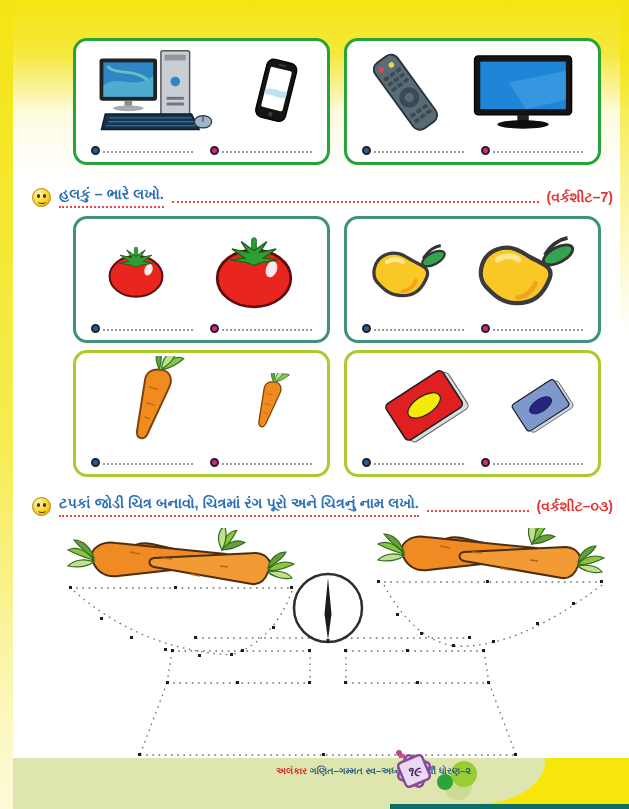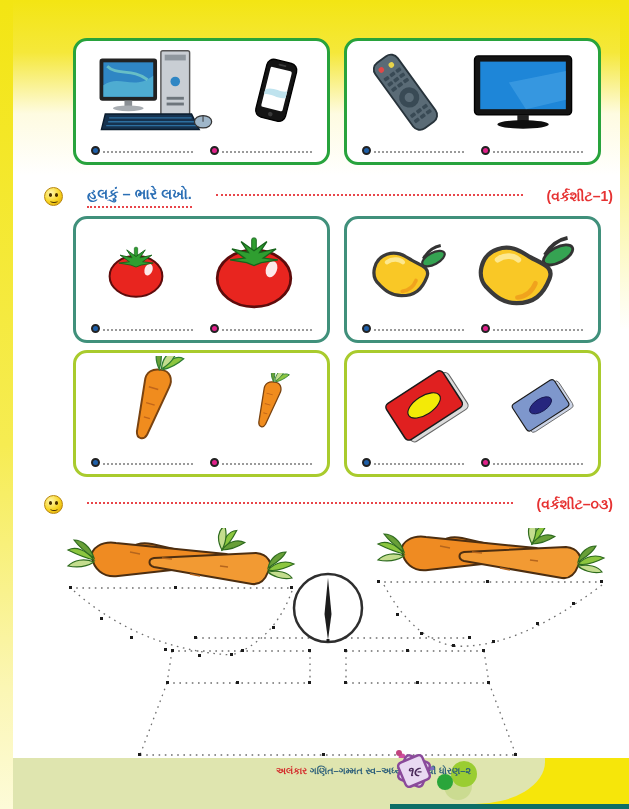--- a/index.html
+++ b/index.html
@@ -21,21 +21,21 @@
   .b-lime{border:3px solid #a9cb2d;}
   .art-row{position:absolute;left:8px;right:8px;top:2px;bottom:20px;display:flex;align-items:center;justify-content:space-around;}
   .answers{position:absolute;left:15px;right:15px;bottom:7px;display:flex;justify-content:space-between;}
   .ans{display:flex;align-items:flex-end;gap:3px;width:46%;}
   .adot{width:9px;height:9px;border-radius:50%;border:2px solid #222;box-sizing:border-box;flex:0 0 auto;}
   .adot.blue{background:#1f5fa8;}
   .adot.pink{background:#e0218a;}
   .aline{flex:1;height:1px;border-bottom:2px dotted #9a9a9a;margin-bottom:2px;}
 
   
-  .heading{position:absolute;left:44px;right:16px;display:flex;align-items:center;gap:24px;}
+  .heading{position:absolute;left:32px;right:16px;display:flex;align-items:flex-end;gap:8px;}
   .smiley{width:19px;height:19px;border-radius:50%;position:relative;flex:0 0 auto;margin-bottom:1px;
     background:radial-gradient(circle at 35% 30%,#fff7b0 0%,#f8d41f 55%,#d89c05 100%);border:1px solid #b8860b;box-sizing:border-box;}
   .smiley::before{content:"";position:absolute;left:4px;top:5px;width:3px;height:3.5px;border-radius:50%;
     background:#4a3000;box-shadow:6px 0 0 #4a3000;}
   .smiley::after{content:"";position:absolute;left:4px;top:8px;width:8px;height:5px;border:1.6px solid transparent;
     border-bottom-color:#4a3000;border-radius:50%;}
   .htext{color:#2b6fb5;font-weight:bold;font-size:14.5px;line-height:1.2;padding-bottom:3px;
     border-bottom:2px dotted #e8454a;white-space:nowrap;}
   .hfill{flex:1;border-bottom:2px dotted #e8454a;margin-bottom:5px;min-width:10px;}
   .wtag{color:#e63232;font-weight:bold;font-size:14px;white-space:nowrap;padding-bottom:2px;}
@@ -152,21 +152,21 @@
             <span class="aline"></span>
           </div>
       </div>
     </div>
   </div>
 
   <div class="heading" style="top:186px;">
     <span class="smiley"></span>
     <span class="htext">હલકું – ભારે લખો.</span>
     <span class="hfill"></span>
-    <span class="wtag">(વર્કશીટ–1)</span>
+    <span class="wtag">(વર્કશીટ–7)</span>
   </div>
 
   <div class="boxes-row" style="top:216px;">
 
     <div class="pairbox b-teal">
       <div class="art-row">
         <svg width="66" height="58" viewBox="0 0 100 84">
           <ellipse cx="50" cy="50" rx="40" ry="31" fill="#e8251f" stroke="#5e0c0c" stroke-width="3"></ellipse>
           <ellipse cx="69" cy="40" rx="6" ry="9" fill="#fff" opacity=".9" transform="rotate(20 69 40)"></ellipse>
           <rect x="47.5" y="6" width="5" height="14" rx="2" fill="#2f9e30" stroke="#17641b" stroke-width="1"></rect>
@@ -293,20 +293,21 @@
         <div class="ans">
             <span class="adot pink"></span>
             <span class="aline"></span>
           </div>
       </div>
     </div>
   </div>
 
   <div class="heading" style="top:495px;">
     <span class="smiley"></span>
+    <span class="htext">ટપકાં જોડી ચિત્ર બનાવો, ચિત્રમાં રંગ પૂરો અને ચિત્રનું નામ લખો.</span>
     <span class="hfill"></span>
     <span class="wtag">(વર્કશીટ–૦૩)</span>
   </div>
 
   <div class="scale-wrap">
     <svg width="566" height="232" viewBox="0 0 566 232">
       <defs>
         <g id="bunch">
           <path d="M58,18 C60,10 72,8 82,10 L196,36 L192,44 L76,32 C64,30 56,26 58,18 Z" fill="#e07f1a" stroke="#4d2e10" stroke-width="1.8"></path>
           <path d="M22,24 C20,14 32,7 46,9 L156,20 C162,22 162,28 156,30 L48,42 C32,44 24,34 22,24 Z" fill="#ef8b22" stroke="#4d2e10" stroke-width="2"></path>

